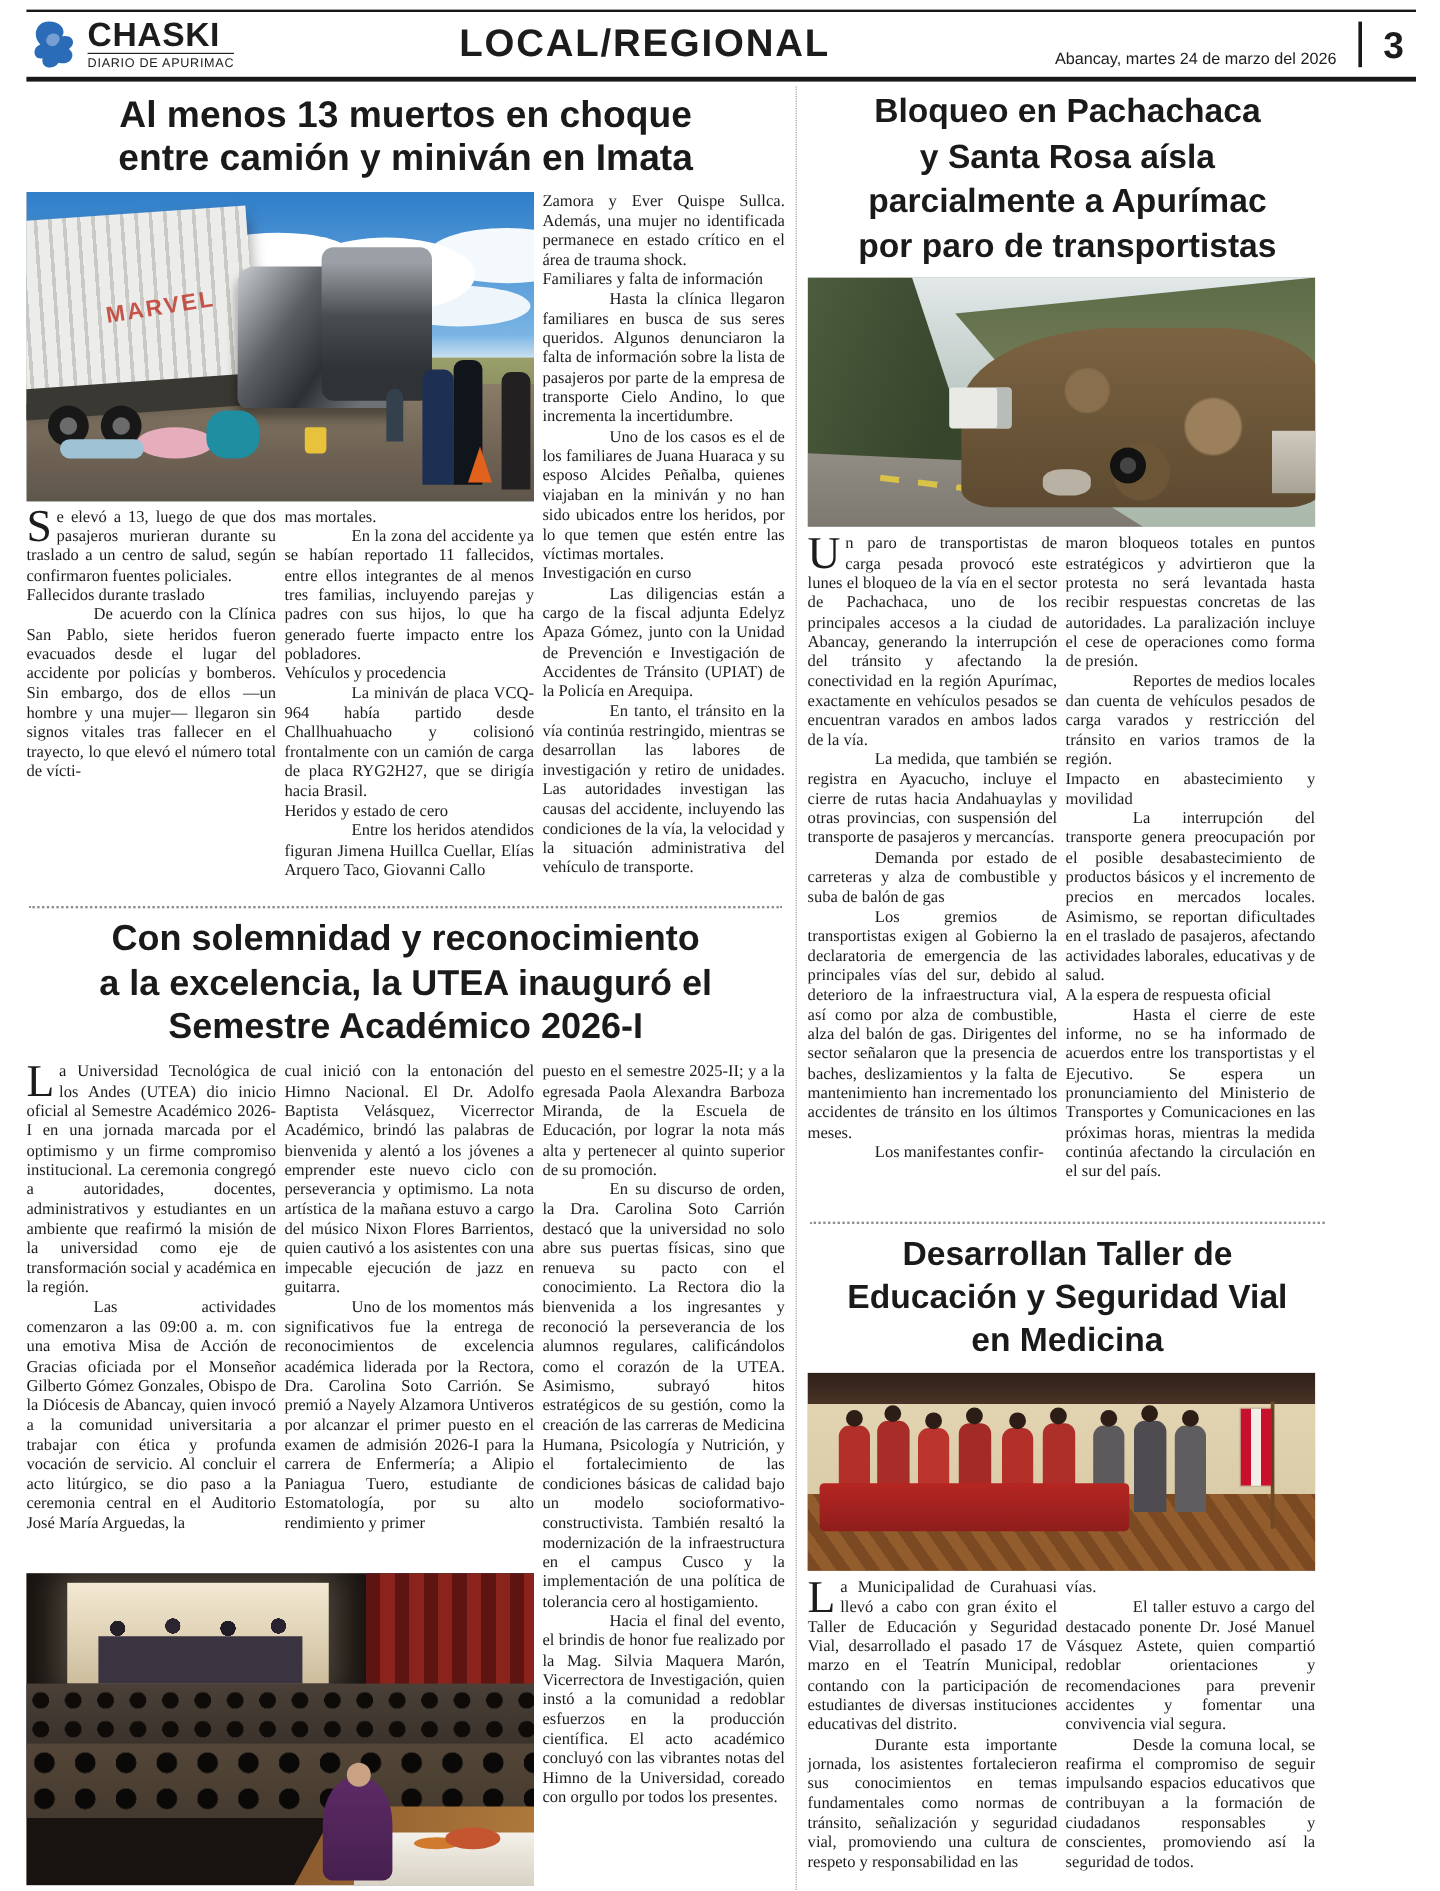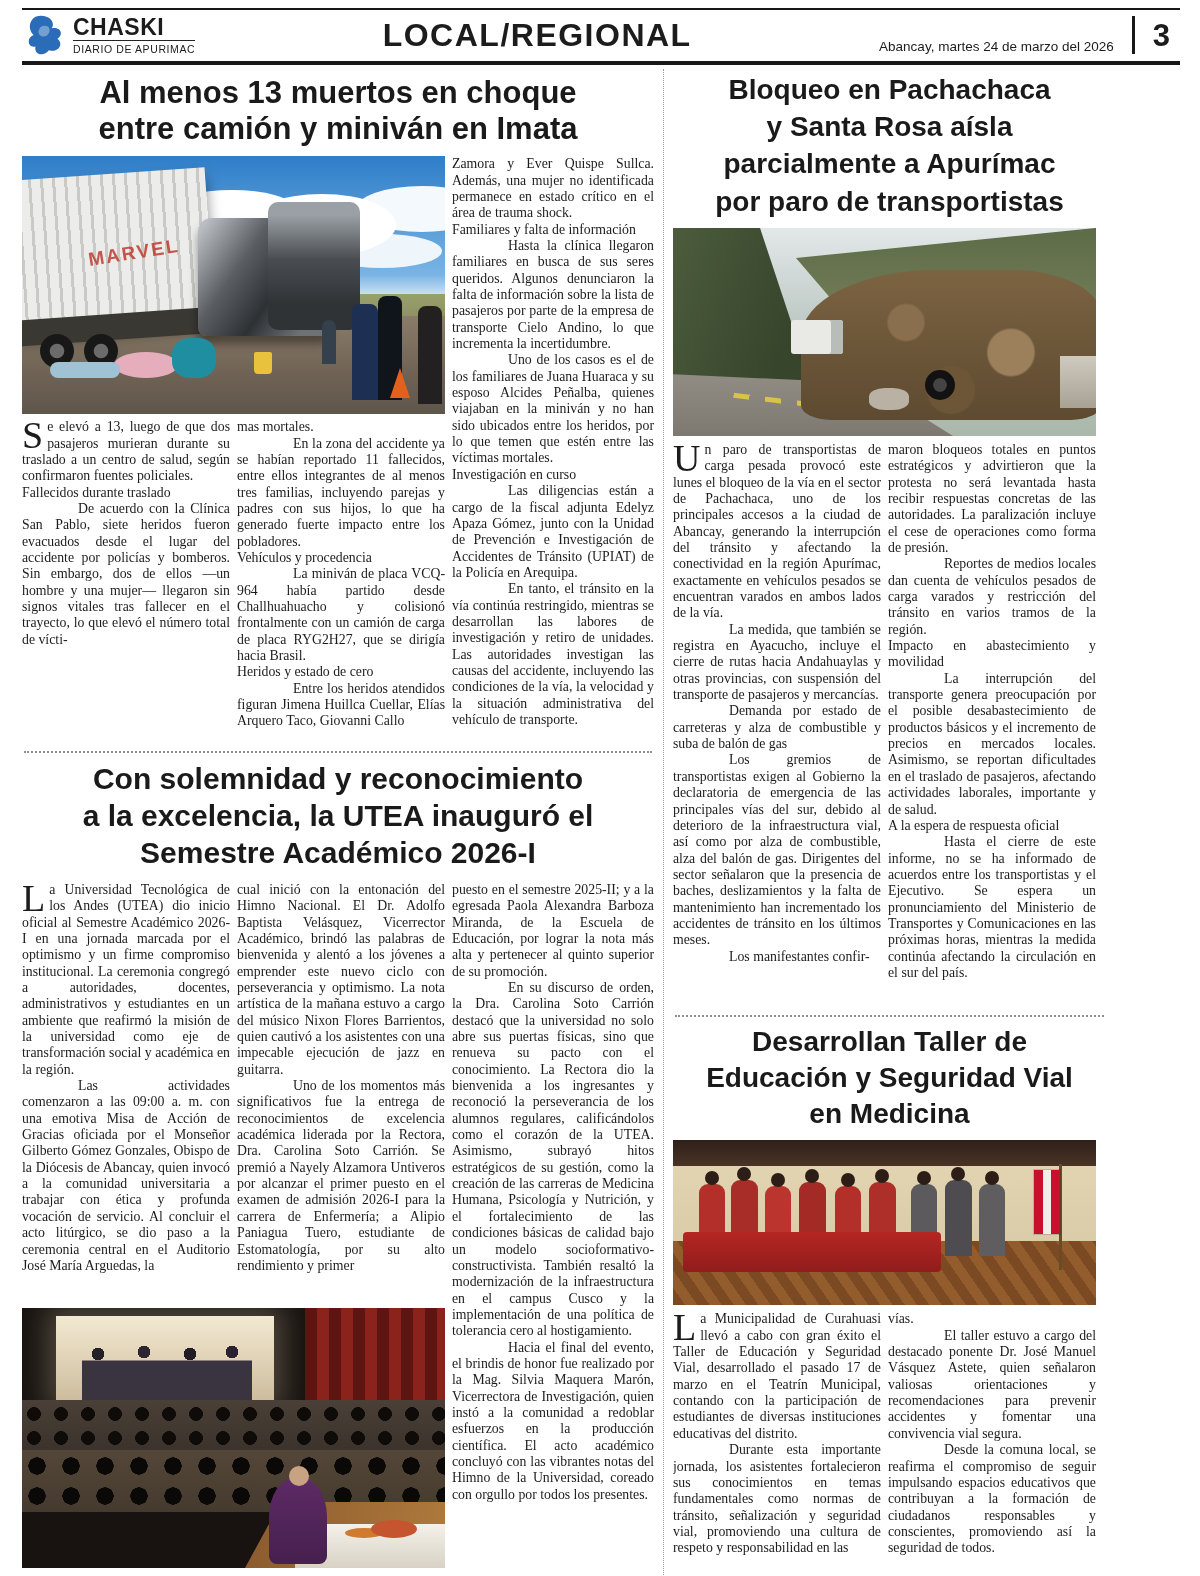--- a/index.html
+++ b/index.html
@@ -6,21 +6,21 @@
   html,body { background:#ffffff; }
   .page { width:1200px; height:1576px; background:#fff; position:relative; overflow:hidden;
           font-family:"Liberation Serif", serif; color:#1c1c1c; }
   .inner { padding:8px 20px 0 22px; }
 
   
   .masthead { display:flex; align-items:center; justify-content:space-between;
               border-top:2px solid #181818; border-bottom:4px solid #181818; padding:4px 6px 5px 4px; }
   .brand { display:flex; align-items:center; gap:7px; }
   .logo { width:40px; height:42px; flex:0 0 auto; }
-  .brand-name { font-family:"Liberation Sans", sans-serif; font-weight:700; font-size:23px;
+  .brand-name { font-family:"Liberation Sans", sans-serif; font-weight:700; font-size:28px;
                 line-height:1.05; letter-spacing:.5px; border-bottom:1.5px solid #222; padding-bottom:1px;}
   .brand-sub  { font-family:"Liberation Sans", sans-serif; font-size:10.5px; letter-spacing:.6px; margin-top:2px; }
   .section-title { font-family:"Liberation Sans", sans-serif; font-weight:700; font-size:32px; letter-spacing:1.5px; }
   .mast-right { display:flex; align-items:flex-end; gap:18px; }
   .dateline { font-family:"Liberation Sans", sans-serif; font-size:13.5px; }
   .pagenum-bar { width:3px; height:38px; background:#181818; }
   .pagenum { font-family:"Liberation Sans", sans-serif; font-weight:700; font-size:31px; padding-right:4px; }
 
   
   .content { display:flex; margin-top:4px; }
@@ -274,21 +274,21 @@
                 <p class="para drop"><span class="dropcap">U</span>n paro de transportistas de carga pesada provocó este lunes el bloqueo de la vía en el sector de Pachachaca, uno de los principales accesos a la ciudad de Abancay, generando la interrupción del tránsito y afectando la conectividad en la región Apurímac, exactamente en vehículos pesados se encuentran varados en ambos lados de la vía.</p>
                 <p class="para body">La medida, que también se registra en Ayacucho, incluye el cierre de rutas hacia Andahuaylas y otras provincias, con suspensión del transporte de pasajeros y mercancías.</p>
                 <p class="para body">Demanda por estado de carreteras y alza de combustible y suba de balón de gas</p>
                 <p class="para body">Los gremios de transportistas exigen al Gobierno la declaratoria de emergencia de las principales vías del sur, debido al deterioro de la infraestructura vial, así como por alza de combustible, alza del balón de gas. Dirigentes del sector señalaron que la presencia de baches, deslizamientos y la falta de mantenimiento han incrementado los accidentes de tránsito en los últimos meses.</p>
                 <p class="para body">Los manifestantes confir-</p>
               </div>
             <div class="col" style="height:566px">
                 <p class="para cont">maron bloqueos totales en puntos estratégicos y advirtieron que la protesta no será levantada hasta recibir respuestas concretas de las autoridades. La paralización incluye el cese de operaciones como forma de presión.</p>
                 <p class="para body">Reportes de medios locales dan cuenta de vehículos pesados de carga varados y restricción del tránsito en varios tramos de la región.</p>
                 <p class="para sub">Impacto en abastecimiento y movilidad</p>
-                <p class="para body">La interrupción del transporte genera preocupación por el posible desabastecimiento de productos básicos y el incremento de precios en mercados locales. Asimismo, se reportan dificultades en el traslado de pasajeros, afectando actividades laborales, importante y de salud.</p>
+                <p class="para body">La interrupción del transporte genera preocupación por el posible desabastecimiento de productos básicos y el incremento de precios en mercados locales. Asimismo, se reportan dificultades en el traslado de pasajeros, afectando actividades laborales, educativas y de salud.</p>
                 <p class="para sub">A la espera de respuesta oficial</p>
                 <p class="para body">Hasta el cierre de este informe, no se ha informado de acuerdos entre los transportistas y el Ejecutivo. Se espera un pronunciamiento del Ministerio de Transportes y Comunicaciones en las próximas horas, mientras la medida continúa afectando la circulación en el sur del país.</p>
               </div>
           </div>
         </div>
 
         <div class="sep"></div>
 
         <div>
           <div class="headline hl-a4">
@@ -313,21 +313,21 @@
             <div class="flag-pole"></div>
             <div class="flag"></div>
           </div>
           <div class="cols" style="margin-top:6px;height:272px">
             <div class="col" style="height:272px">
                 <p class="para drop"><span class="dropcap">L</span>a Municipalidad de Curahuasi llevó a cabo con gran éxito el Taller de Educación y Seguridad Vial, desarrollado el pasado 17 de marzo en el Teatrín Municipal, contando con la participación de estudiantes de diversas instituciones educativas del distrito.</p>
                 <p class="para body">Durante esta importante jornada, los asistentes fortalecieron sus conocimientos en temas fundamentales como normas de tránsito, señalización y seguridad vial, promoviendo una cultura de respeto y responsabilidad en las</p>
               </div>
             <div class="col" style="height:272px">
                 <p class="para cont">vías.</p>
-                <p class="para body">El taller estuvo a cargo del destacado ponente Dr. José Manuel Vásquez Astete, quien señalaron valiosas orientaciones y recomendaciones para prevenir accidentes y fomentar una convivencia vial segura.</p>
+                <p class="para body">El taller estuvo a cargo del destacado ponente Dr. José Manuel Vásquez Astete, quien compartió redoblar orientaciones y recomendaciones para prevenir accidentes y fomentar una convivencia vial segura.</p>
                 <p class="para body">Desde la comuna local, se reafirma el compromiso de seguir impulsando espacios educativos que contribuyan a la formación de ciudadanos responsables y conscientes, promoviendo así la seguridad de todos.</p>
               </div>
           </div>
         </div>
 
       </div>
     </div>
   </div>
 </div>
 

